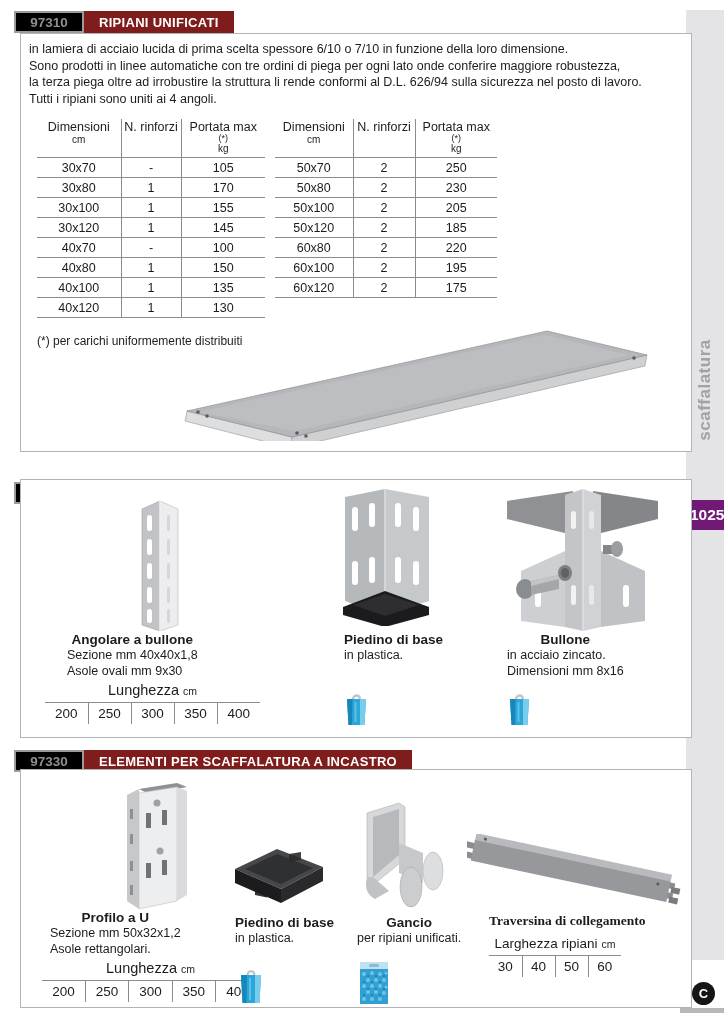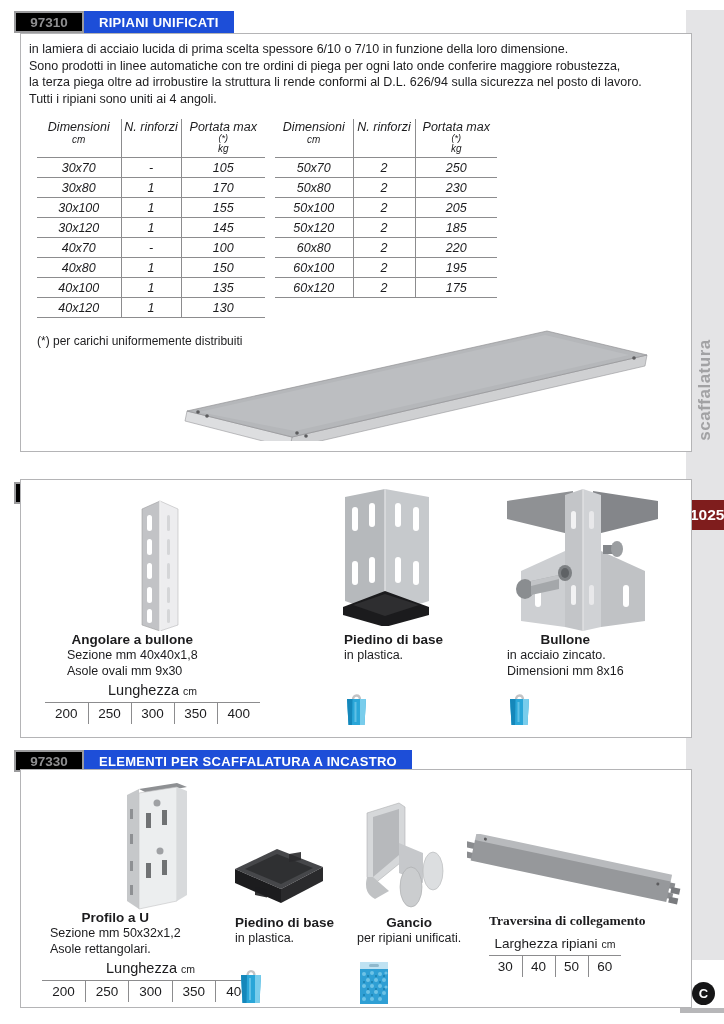--- a/index.html
+++ b/index.html
@@ -7,47 +7,47 @@
     position:relative; width:724px; height:1024px; overflow:hidden;
     background:#ffffff; font-family:"Liberation Sans", sans-serif; color:#1c1c1e;
   }
   
   .sidebar{position:absolute; left:686px; top:10px; width:38px; height:950px; background:#e4e4e6;}
   .sidebar-label-wrap{position:absolute; left:686px; top:300px; width:38px; height:180px;
     display:flex; align-items:center; justify-content:center;}
   .sidebar-label-wrap span{transform:rotate(-90deg); white-space:nowrap;
     font-size:17px; font-weight:bold; color:#a2a2a4; letter-spacing:.5px;}
   .page-badge{position:absolute; left:686px; top:500px; width:38px; height:30px;
-    background:#7f1d1d; color:#ffffff; font-weight:bold; font-size:15.5px;
+    background:#701a75; color:#ffffff; font-weight:bold; font-size:15.5px;
     line-height:30px; padding-left:4px; box-sizing:border-box;}
   .brand-logo{position:absolute; left:692px; top:982px; width:23px; height:23px;
     background:#161617; border-radius:50%; color:#ffffff; font-weight:bold;
     font-size:13px; line-height:23px; text-align:center;}
   .footer-strip{position:absolute; left:680px; top:1008px; width:44px; height:5px; background:#b7b7b9;}
 
   
   .sec-header{position:absolute; left:14px; display:flex; height:22px;}
   .sec-code{width:70px; height:22px; box-sizing:border-box; background:#000000;
     border:2px solid #9b9b9d; color:#8f8f91; font-weight:bold; font-size:13.5px;
     display:flex; align-items:center; justify-content:center;}
-  .sec-title{height:22px; background:#1d4ed8; color:#ffffff; font-weight:bold;
+  .sec-title{height:22px; background:#7f1d1d; color:#ffffff; font-weight:bold;
     font-size:13px; letter-spacing:.3px; display:flex; align-items:center;
     padding:0 15px; white-space:nowrap;}
 
   
   .sec-box{position:absolute; left:20px; width:672px; box-sizing:border-box;
     border:1px solid #b4b4b6; background:#ffffff;}
   #box1{top:33px; height:419px;}
   #box2{top:479px; height:259px;}
   #box3{top:769px; height:239px;}
   .sec-box > *{position:absolute;}
 
   
   .desc{left:8px; top:7px; font-size:12.5px; line-height:16.5px;}
-  .spec{border-collapse:collapse; table-layout:fixed; font-size:12.5px;font-style:italic;}
+  .spec{border-collapse:collapse; table-layout:fixed; font-size:12.5px;}
   .spec th{font-weight:normal; text-align:center; vertical-align:top;
     padding:1px 0 3px 0; border-bottom:1px solid #8c8c8e;}
   .spec td{text-align:center; height:19px; padding:0; border-bottom:1px solid #8c8c8e;}
   .spec th + th, .spec td + td{border-left:1px solid #8c8c8e;}
   .spec .main{font-size:12.5px; line-height:14px;}
   .spec .sub{font-size:10px; line-height:11px;}
   .spec .star{font-size:9px; line-height:9px;}
   #spec1{left:16px; top:85px;}
   #spec2{left:254px; top:85px;}
   .note{left:16px; top:300px; font-size:12px;}

